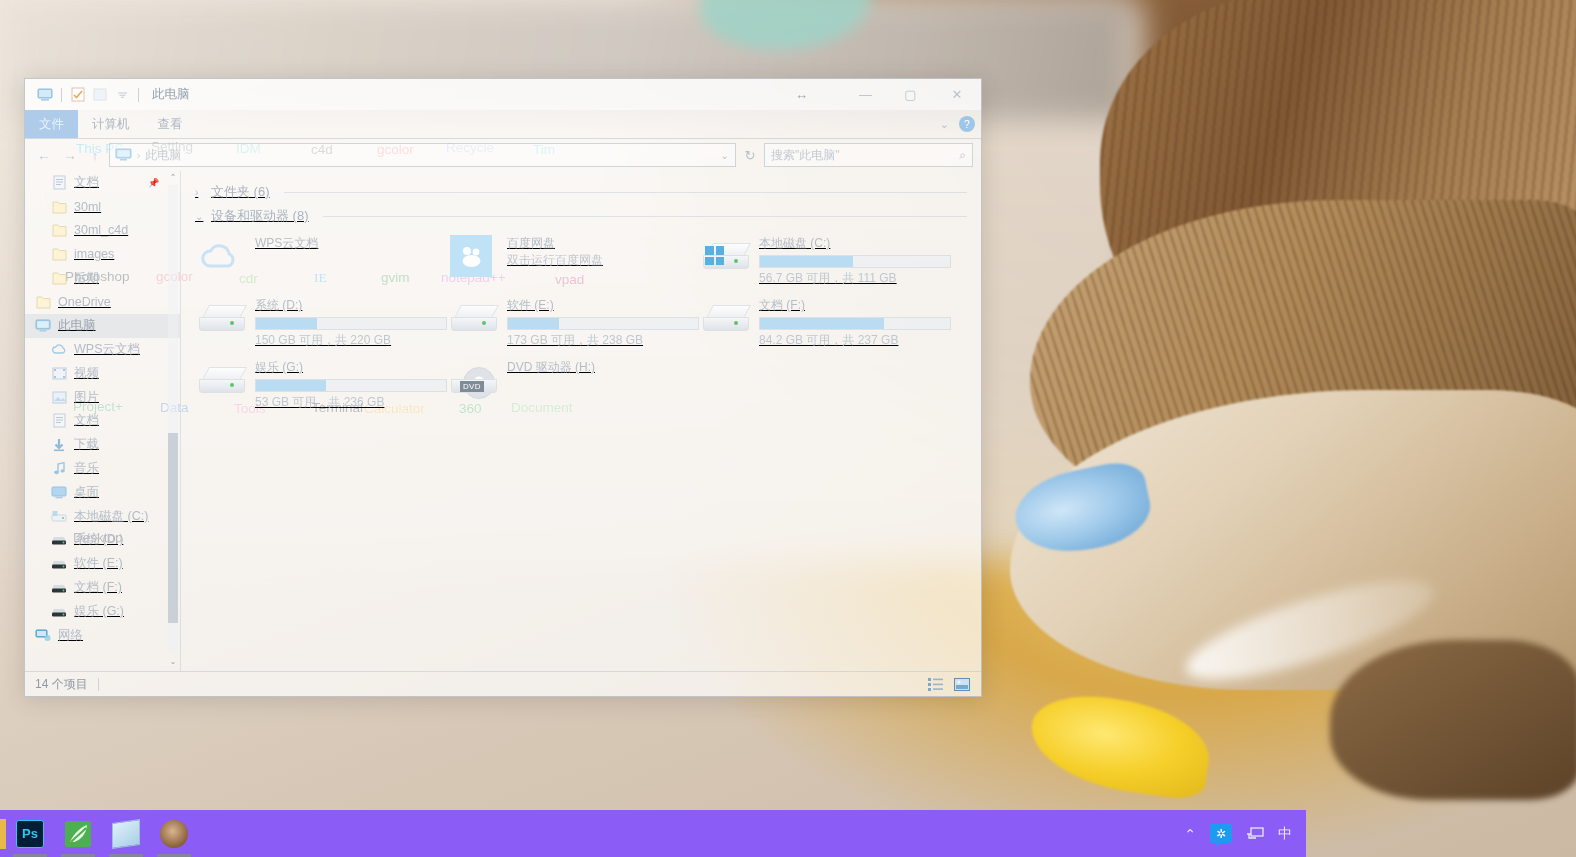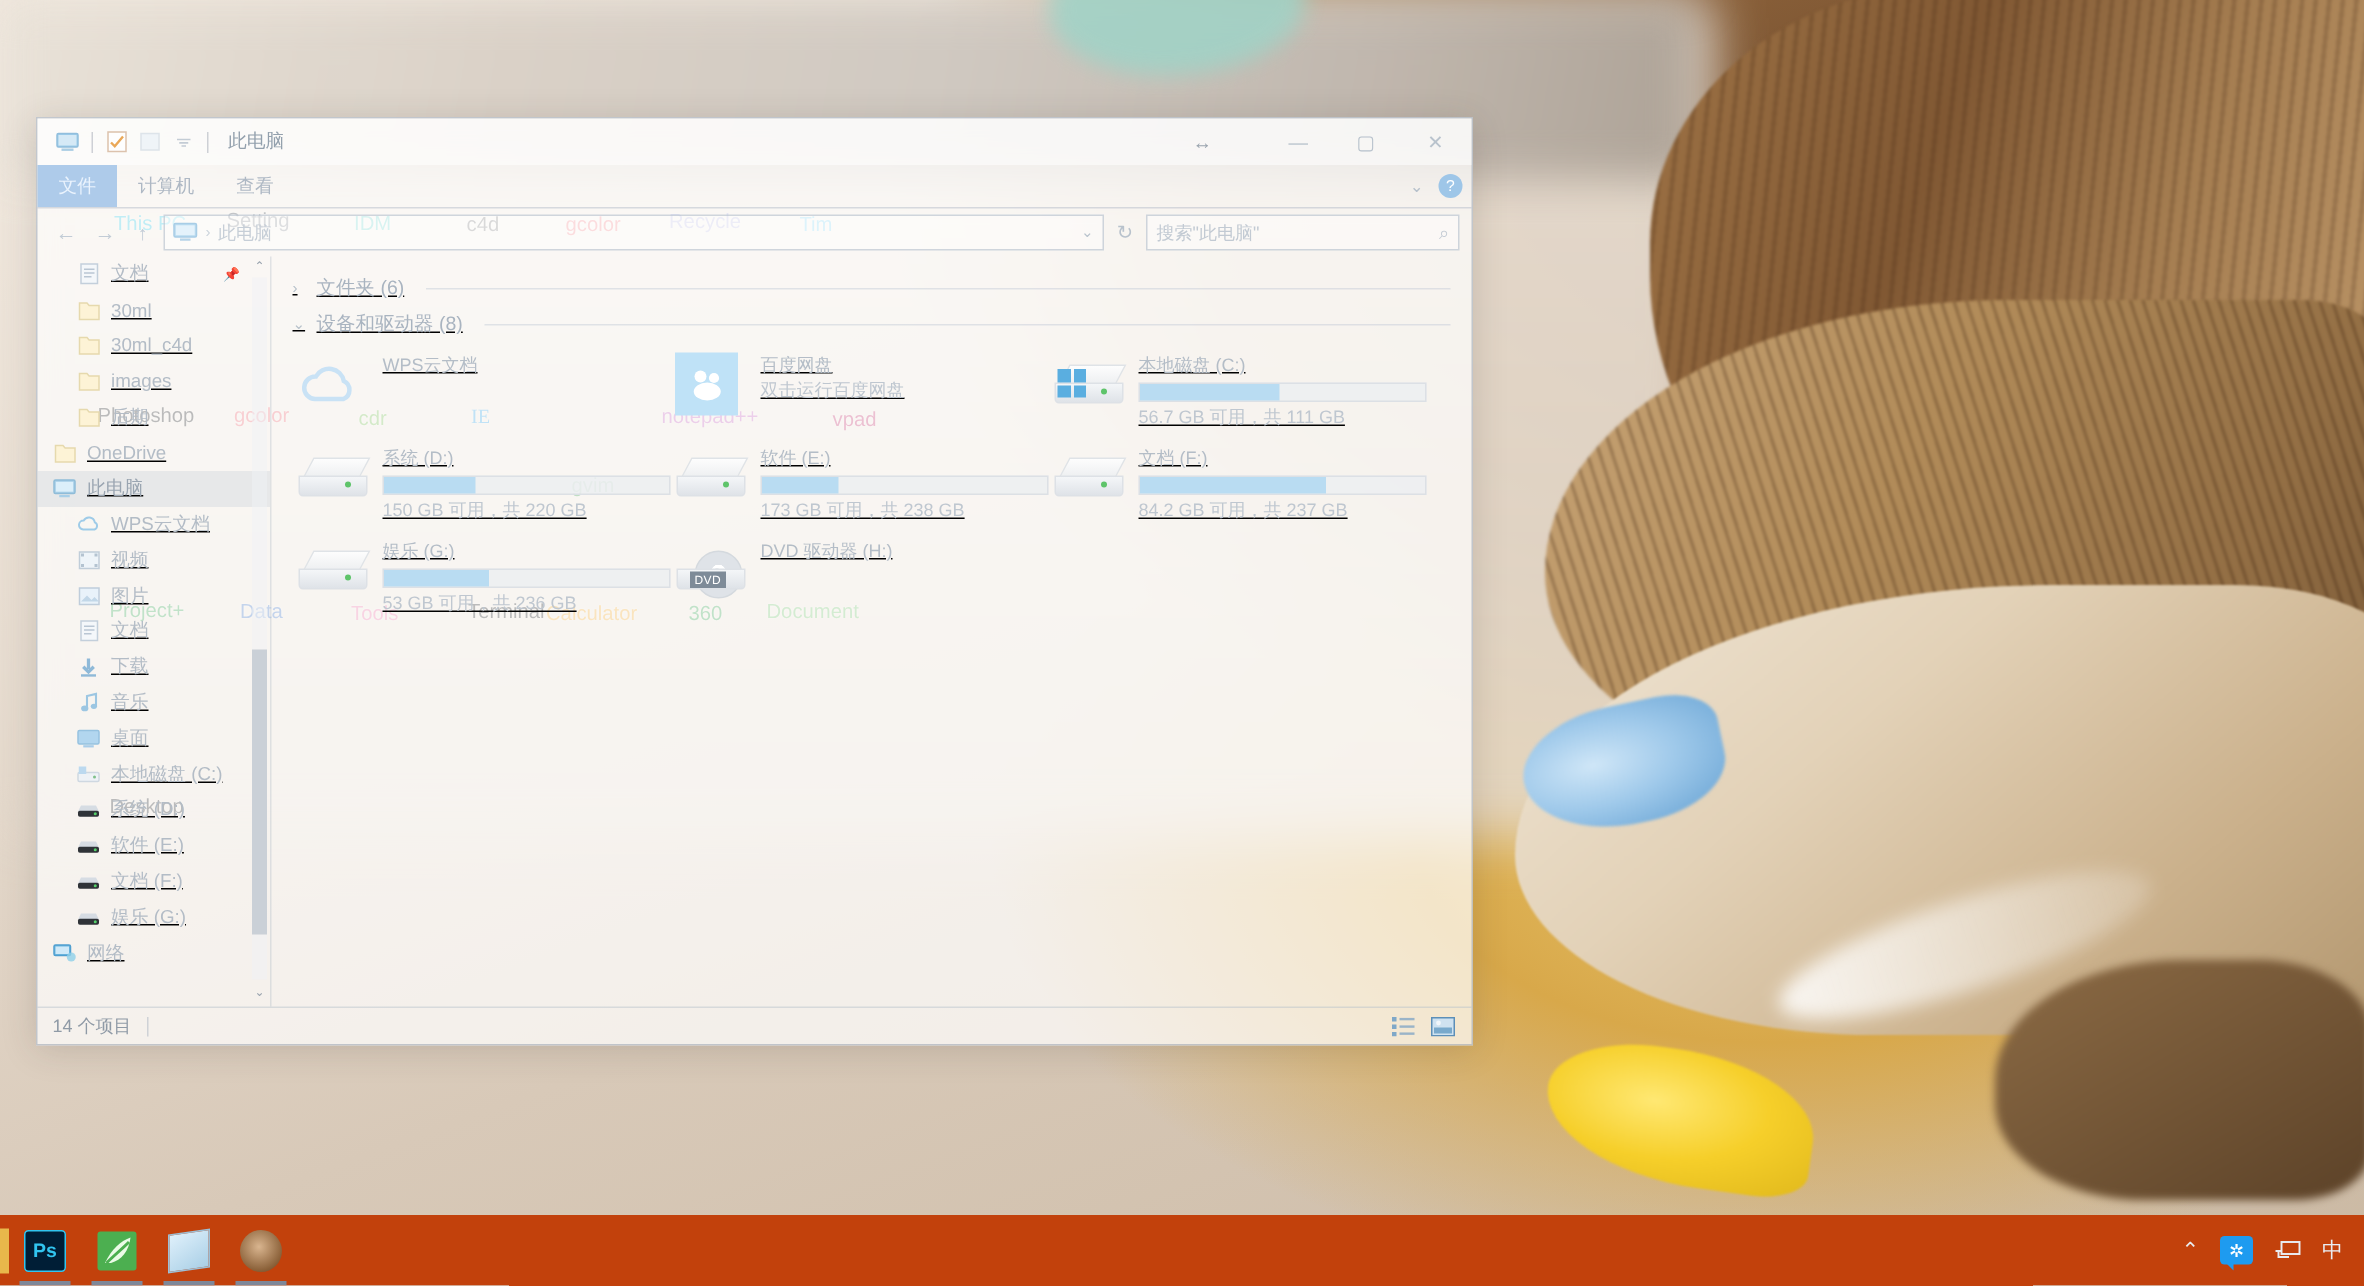--- a/index.html
+++ b/index.html
@@ -154,22 +154,22 @@
 
   .statusbar{height:24px;border-top:1px solid rgba(180,190,202,.45);
     display:flex;align-items:center;padding:0 10px;justify-content:space-between;}
   .st-left{display:flex;align-items:center;gap:10px;}
   .st-count{font-size:12px;color:#8f9aa6;}
   .st-div{width:1px;height:13px;background:rgba(170,180,192,.5);}
   .st-right{display:flex;align-items:center;gap:8px;}
   .view-btn{width:18px;height:16px;display:flex;align-items:center;justify-content:center;}
 
   
-  #taskbar{position:absolute;left:0;bottom:0;width:1576px;height:47px;z-index:30;
-    background:#c2410c;display:flex;align-items:center;}
+  #taskbar{position:absolute;left:0;bottom:0;width:1306px;height:47px;z-index:30;
+    background:#8b5cf6;display:flex;align-items:center;}
   .tb-icons{display:flex;align-items:center;height:47px;}
   .tb-item{width:48px;height:47px;display:flex;align-items:center;justify-content:center;position:relative;}
   .tb-under{position:absolute;bottom:0;left:7px;width:34px;height:3px;background:#7f8899;}
   .ps-ico{width:26px;height:26px;background:#001e36;border:1.5px solid #31c5f0;border-radius:3px;
     color:#31c5f0;font-size:13px;font-weight:bold;display:flex;align-items:center;justify-content:center;}
   .leaf-ico{width:26px;height:26px;background:#4caf50;border-radius:2px;position:relative;overflow:hidden;}
   .note-ico{width:26px;height:24px;background:linear-gradient(150deg,#dff0fb,#a9cfe6);
     transform:skewY(-8deg);border:1px solid #9dbfd6;}
   .avatar-ico{width:28px;height:28px;border-radius:50%;
     background:radial-gradient(circle at 45% 40%,#d9b58f,#8a6038 70%,#5c3f24 100%);}
@@ -202,21 +202,21 @@
     <div class="desk-icon" style="left: 76px; top: 141px; color: rgb(47, 196, 221);">This PC</div>
     <div class="desk-icon" style="left: 151px; top: 139px; color: rgb(51, 58, 68);">Setting</div>
     <div class="desk-icon" style="left: 236px; top: 141px; color: rgb(22, 184, 168);">IDM</div>
     <div class="desk-icon" style="left: 311px; top: 142px; color: rgb(27, 27, 27);">c4d</div>
     <div class="desk-icon" style="left: 377px; top: 142px; color: rgb(232, 48, 58);">gcolor</div>
     <div class="desk-icon" style="left: 446px; top: 140px; color: rgb(143, 143, 208);">Recycle</div>
     <div class="desk-icon" style="left: 533px; top: 142px; color: rgb(47, 184, 232);">Tim</div>
     <div class="desk-icon" style="left: 156px; top: 269px; color: rgb(232, 96, 106);">gcolor</div>
     <div class="desk-icon" style="left: 239px; top: 271px; color: rgb(111, 184, 74);">cdr</div>
     <div class="desk-icon" style="left: 314px; top: 270px; color: rgb(47, 159, 224); font-family: Liberation Serif, serif;">IE</div>
-    <div class="desk-icon" style="left: 381px; top: 270px; color: rgb(47, 143, 58); margin-top: 46px;">gvim</div>
+    <div class="desk-icon" style="left: 381px; top: 270px; color: rgb(47, 143, 58);">gvim</div>
     <div class="desk-icon" style="left: 441px; top: 270px; color: rgb(192, 95, 184);">notepad++</div>
     <div class="desk-icon" style="left: 555px; top: 272px; color: rgb(192, 48, 106);">vpad</div>
     <div class="desk-icon" style="left: 65px; top: 269px; color: rgb(27, 27, 27);">Photoshop</div>
     <div class="desk-icon" style="left: 73px; top: 399px; color: rgb(47, 159, 74);">Project+</div>
     <div class="desk-icon" style="left: 160px; top: 400px; color: rgb(58, 111, 192);">Data</div>
     <div class="desk-icon" style="left: 234px; top: 401px; color: rgb(232, 111, 160);">Tools</div>
     <div class="desk-icon" style="left: 312px; top: 400px; color: rgb(27, 27, 27);">Terminal</div>
     <div class="desk-icon" style="left: 364px; top: 401px; color: rgb(239, 166, 42);">Calculator</div>
     <div class="desk-icon" style="left: 459px; top: 401px; color: rgb(47, 159, 74);">360</div>
     <div class="desk-icon" style="left: 511px; top: 400px; color: rgb(111, 191, 106);">Document</div>

